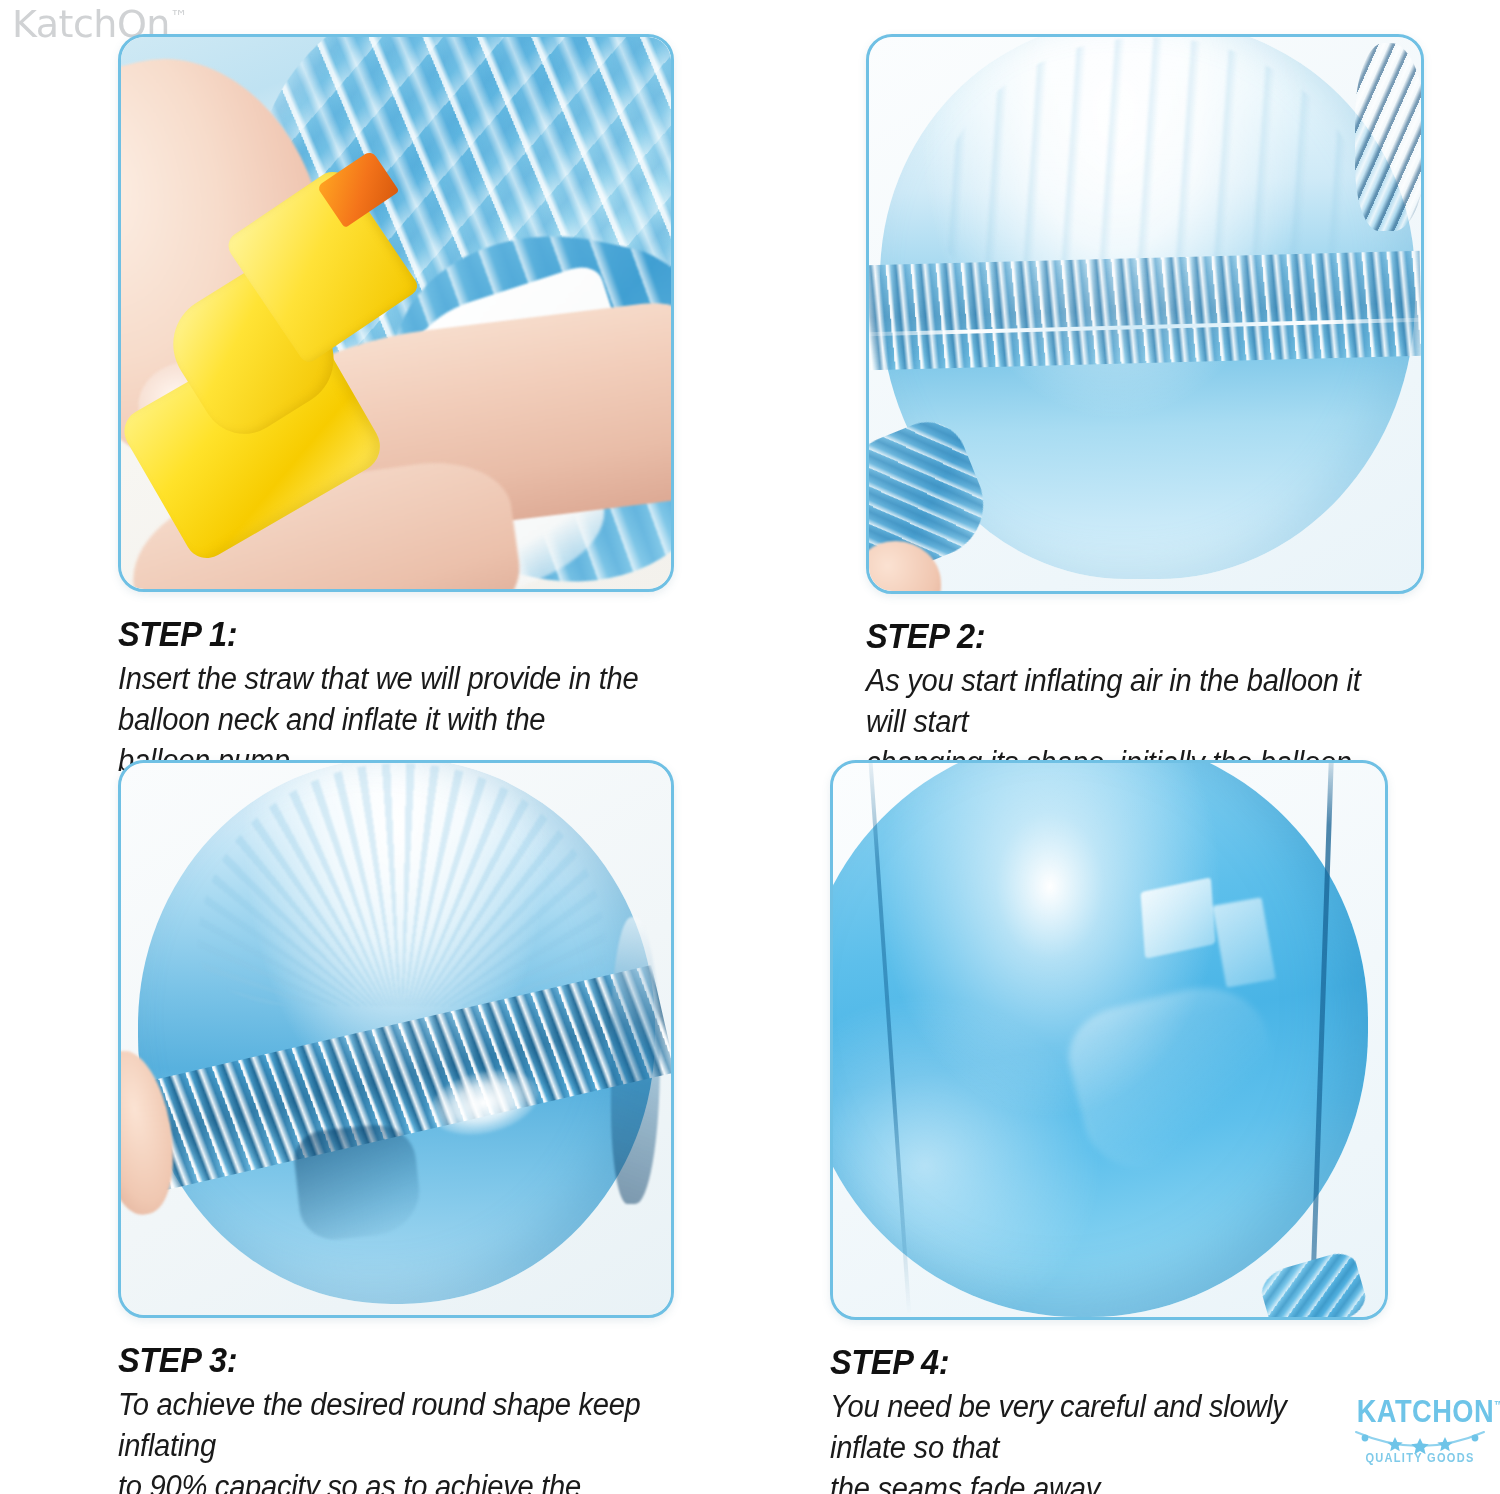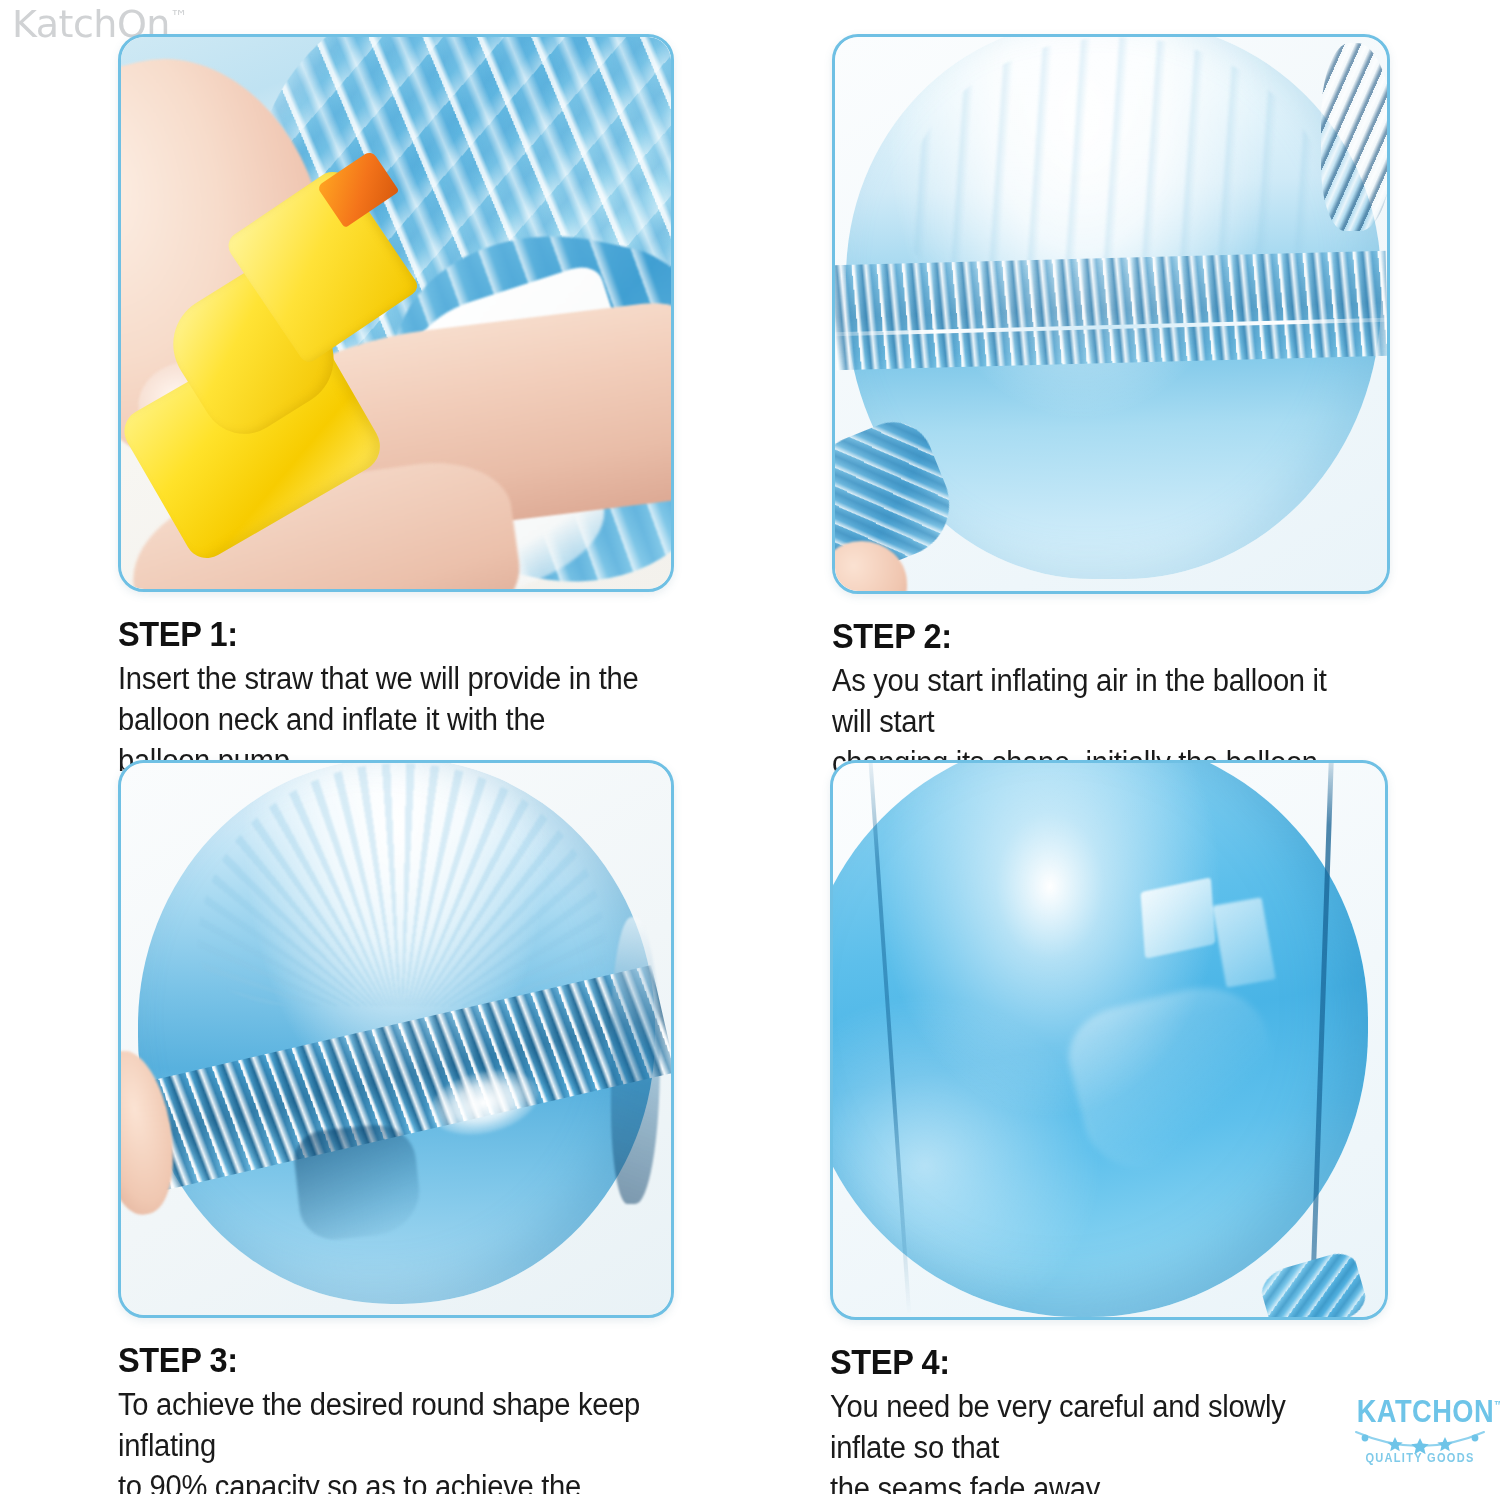--- a/index.html
+++ b/index.html
@@ -33,23 +33,23 @@
     vertical-align: 14px;
     letter-spacing: 0;
   }
 
   
   .grid {
     position: absolute;
     left: 0; top: 0;
     width: 1500px; height: 1494px;
   }
-  .cell { position: absolute; }
+  .cell { position: absolute; font-style: italic; }
   .cell-1 { left: 118px;  top: 34px;   width: 556px; }
-  .cell-2 { left: 832px;  top: 34px;   width: 558px; }
+  .cell-2 { left: 866px;  top: 34px;   width: 558px; }
   .cell-3 { left: 118px;  top: 760px;  width: 556px; }
   .cell-4 { left: 830px;  top: 760px;  width: 558px; }
 
   
   .photo {
     position: relative;
     width: 100%;
     height: 0;
     padding-bottom: 99.2%;
     border: 3px solid #6fc0e4;

